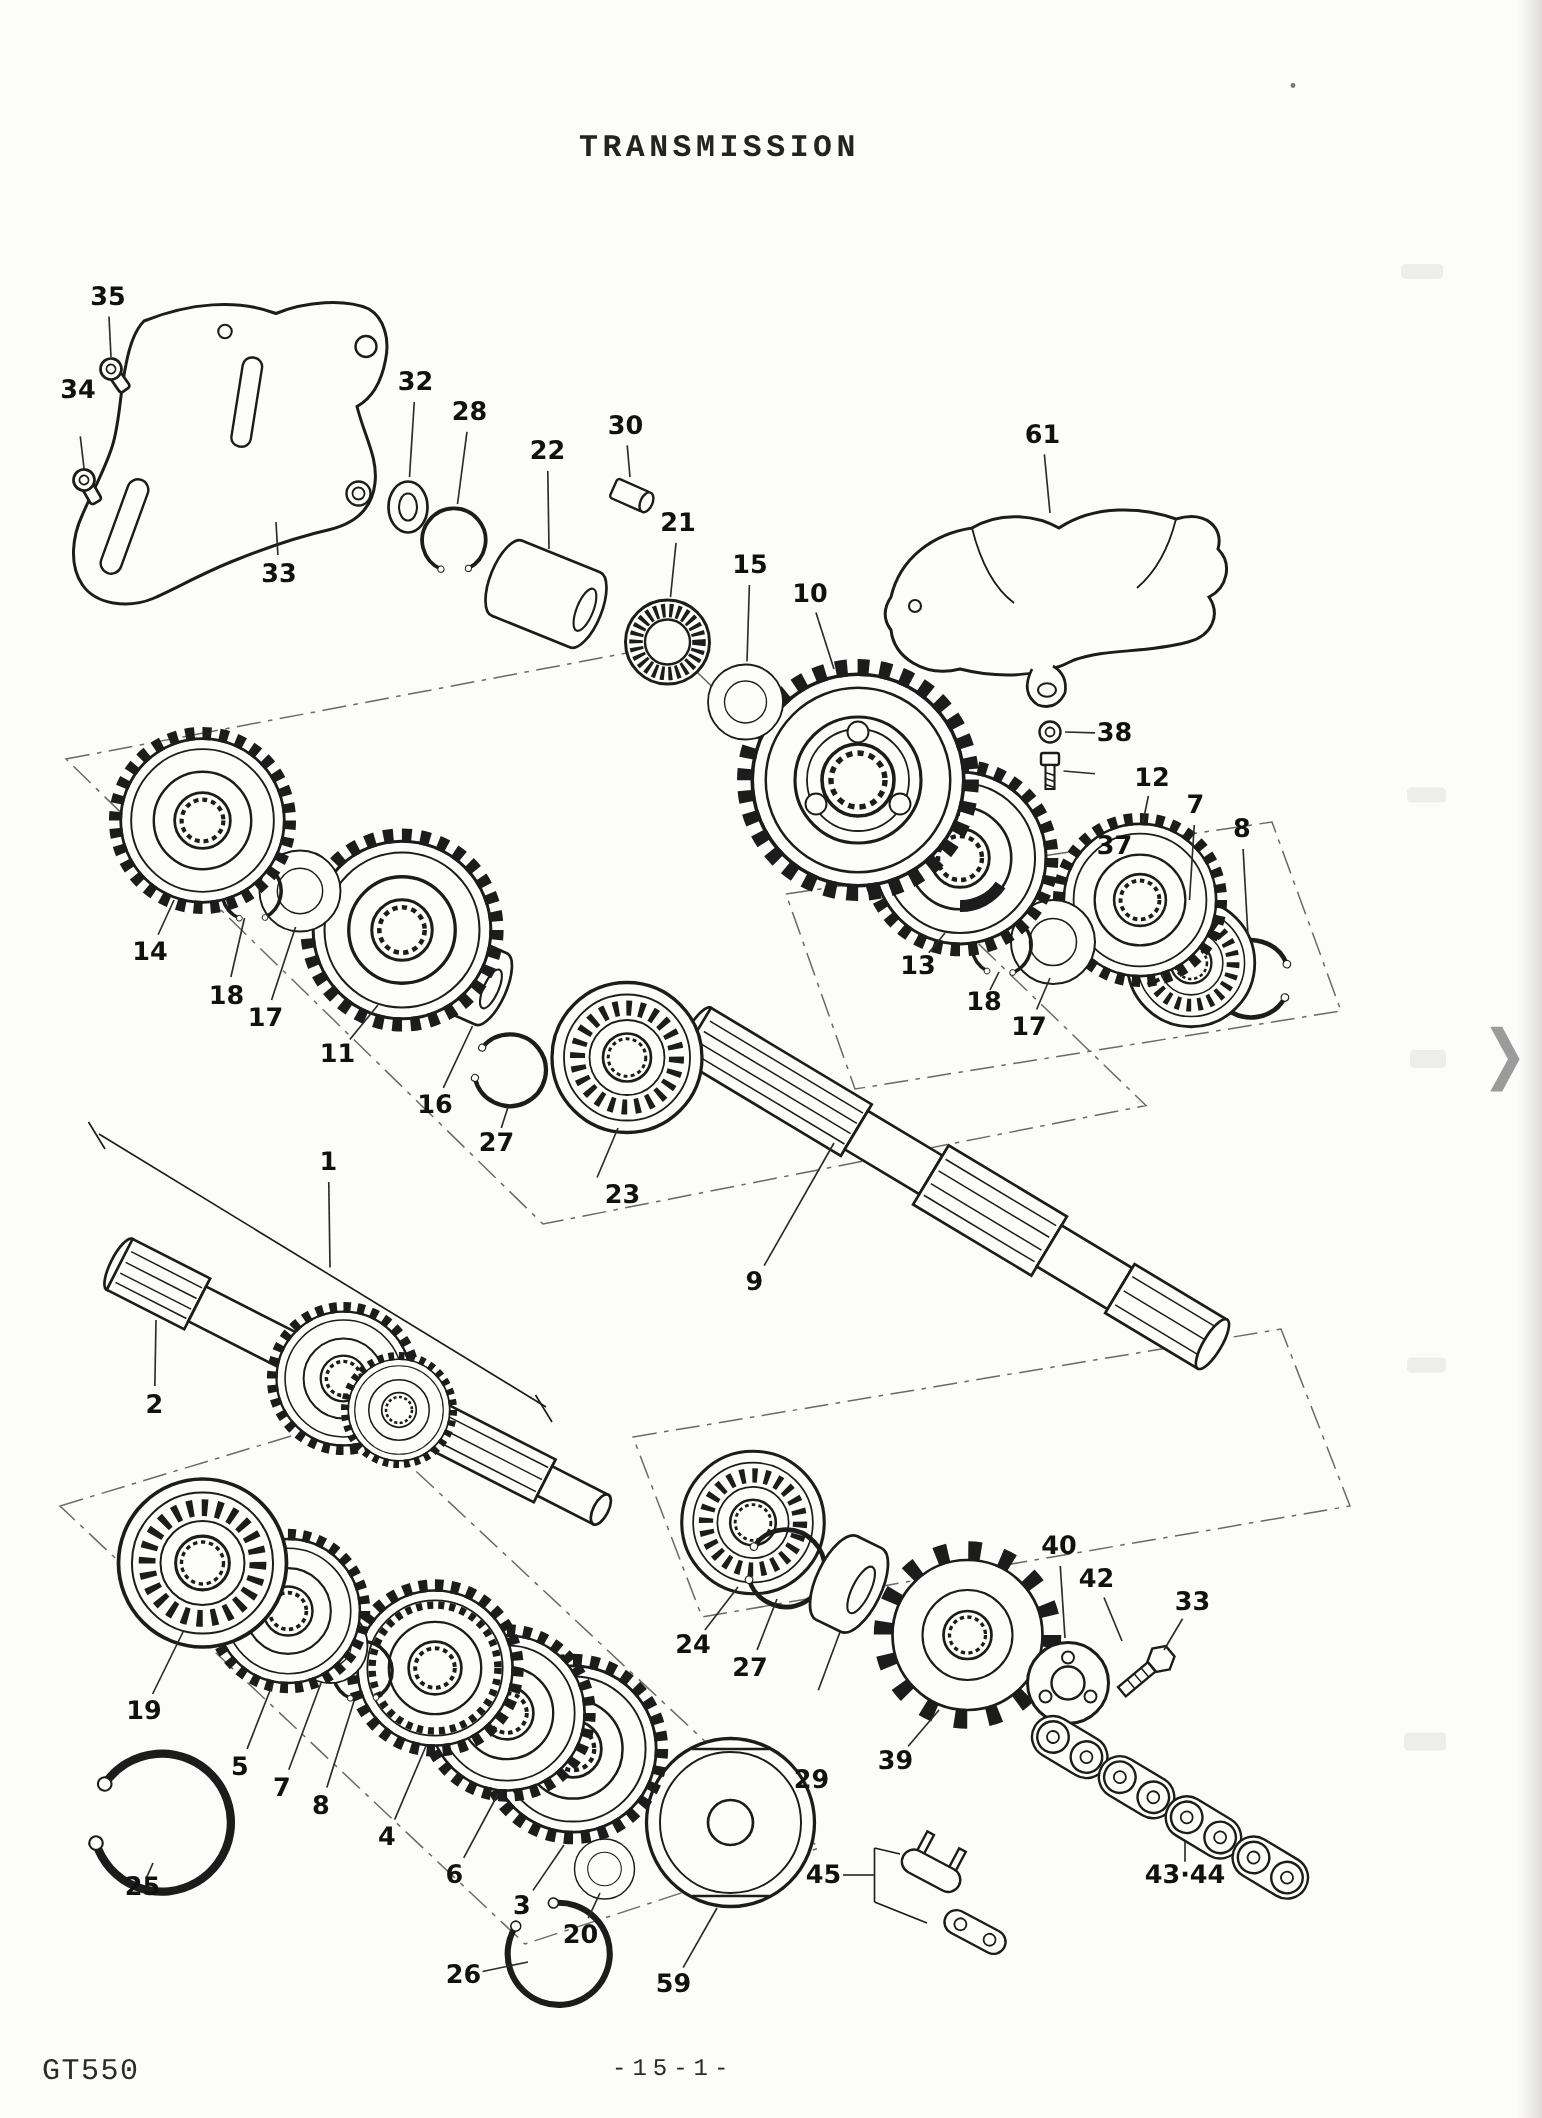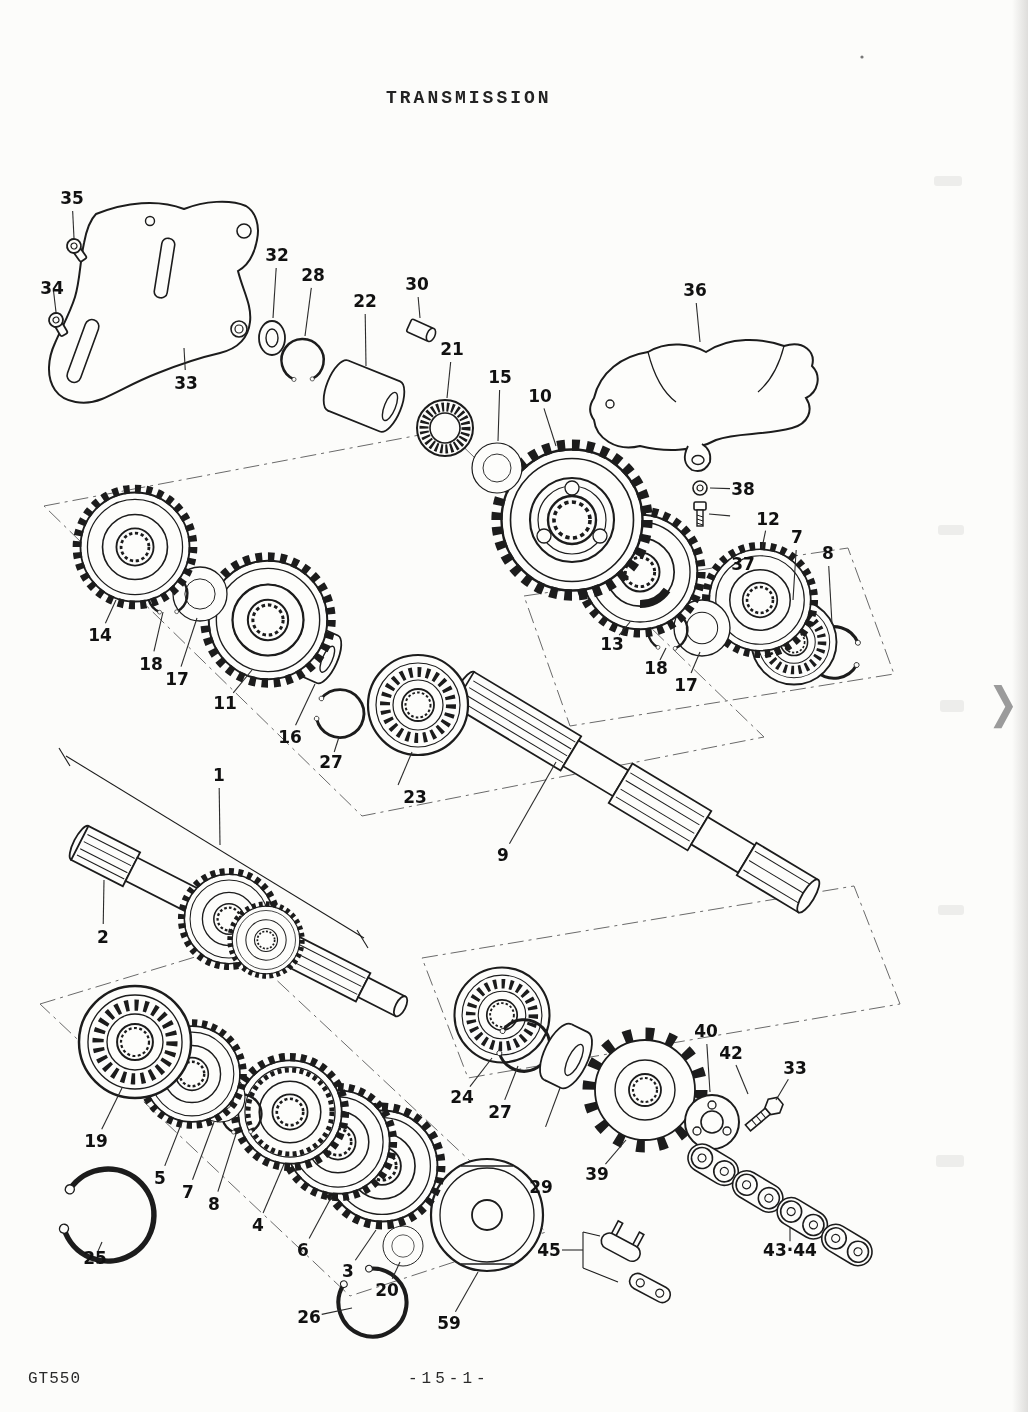--- a/index.html
+++ b/index.html
@@ -8,26 +8,26 @@
     background:#fcfcfa;overflow:hidden;
     font-family:"DejaVu Sans","Liberation Sans",sans-serif;color:#1c1c1c;
   }
   .page::after{
     content:"";position:absolute;right:0;top:0;width:16px;height:100%;
     background:linear-gradient(to left,#dedddb,rgba(252,252,250,0));pointer-events:none;
   }
   .title{
     position:absolute;left:386px;top:88px;
     font-family:"Liberation Mono","DejaVu Sans Mono",monospace;
-    font-size:18px;font-weight:700;letter-spacing:3px;color:#232323;
+    font-size:21px;font-weight:700;letter-spacing:3px;color:#232323;
   }
   .footer-model{
     position:absolute;left:28px;top:1370px;
     font-family:"Liberation Mono","DejaVu Sans Mono",monospace;
-    font-size:16px;letter-spacing:1px;color:#2a2a2a;
+    font-size:20px;letter-spacing:1px;color:#2a2a2a;
   }
   .footer-page{
     position:absolute;left:408px;top:1370px;
     font-family:"Liberation Mono","DejaVu Sans Mono",monospace;
     font-size:16px;letter-spacing:4px;color:#2a2a2a;
   }
   svg.layer{position:absolute;left:0;top:0;}
   #diagram-art{z-index:1;}
   #leader-lines{z-index:2;pointer-events:none;}
   #leader-lines line{stroke:#2b2b2b;stroke-width:1.1;}
@@ -437,30 +437,30 @@
       <line x1="605.4363058790757" y1="1164.1091586245318" x2="626" y2="1140"></line>
       <line x1="706.8506321532888" y1="1043.972140337654" x2="710" y2="1092"></line>
       <line x1="735.9791952951057" y1="1065.0086474764312" x2="748" y2="1094"></line>
       <line x1="788.3629961959793" y1="1079.1781116699296" x2="776" y2="1100"></line>
       <line x1="562" y1="1250" x2="583" y2="1250"></line>
       <line x1="790" y1="1241.2" x2="790" y2="1228"></line>
     </svg>
 
   <div id="callout-layer">
       <span class="callout" style="left: 72px; top: 198px;">35</span>
-      <span class="callout" style="left: 52px; top: 288px;">34</span>
+      <span class="callout" style="left: 52px; top: 260px;">34</span>
       <span class="callout" style="left: 186px; top: 383px;">33</span>
       <span class="callout" style="left: 277px; top: 255px;">32</span>
       <span class="callout" style="left: 313px; top: 275px;">28</span>
       <span class="callout" style="left: 365px; top: 301px;">22</span>
       <span class="callout" style="left: 417px; top: 284px;">30</span>
       <span class="callout" style="left: 452px; top: 349px;">21</span>
       <span class="callout" style="left: 500px; top: 377px;">15</span>
       <span class="callout" style="left: 540px; top: 396px;">10</span>
-      <span class="callout" style="left: 695px; top: 290px;">36</span>
+      <span class="callout" style="left: 695px; top: 290px;">61</span>
       <span class="callout" style="left: 743px; top: 489px;">38</span>
       <span class="callout" style="left: 743px; top: 517px; margin-top: 47px;">37</span>
       <span class="callout" style="left: 768px; top: 519px;">12</span>
       <span class="callout" style="left: 797px; top: 537px;">7</span>
       <span class="callout" style="left: 828px; top: 553px;">8</span>
       <span class="callout" style="left: 100px; top: 635px; text-align: right;">14</span>
       <span class="callout" style="left: 151px; top: 664px;">18</span>
       <span class="callout" style="left: 177px; top: 679px;">17</span>
       <span class="callout" style="left: 225px; top: 703px;">11</span>
       <span class="callout" style="left: 290px; top: 737px;">16</span>

